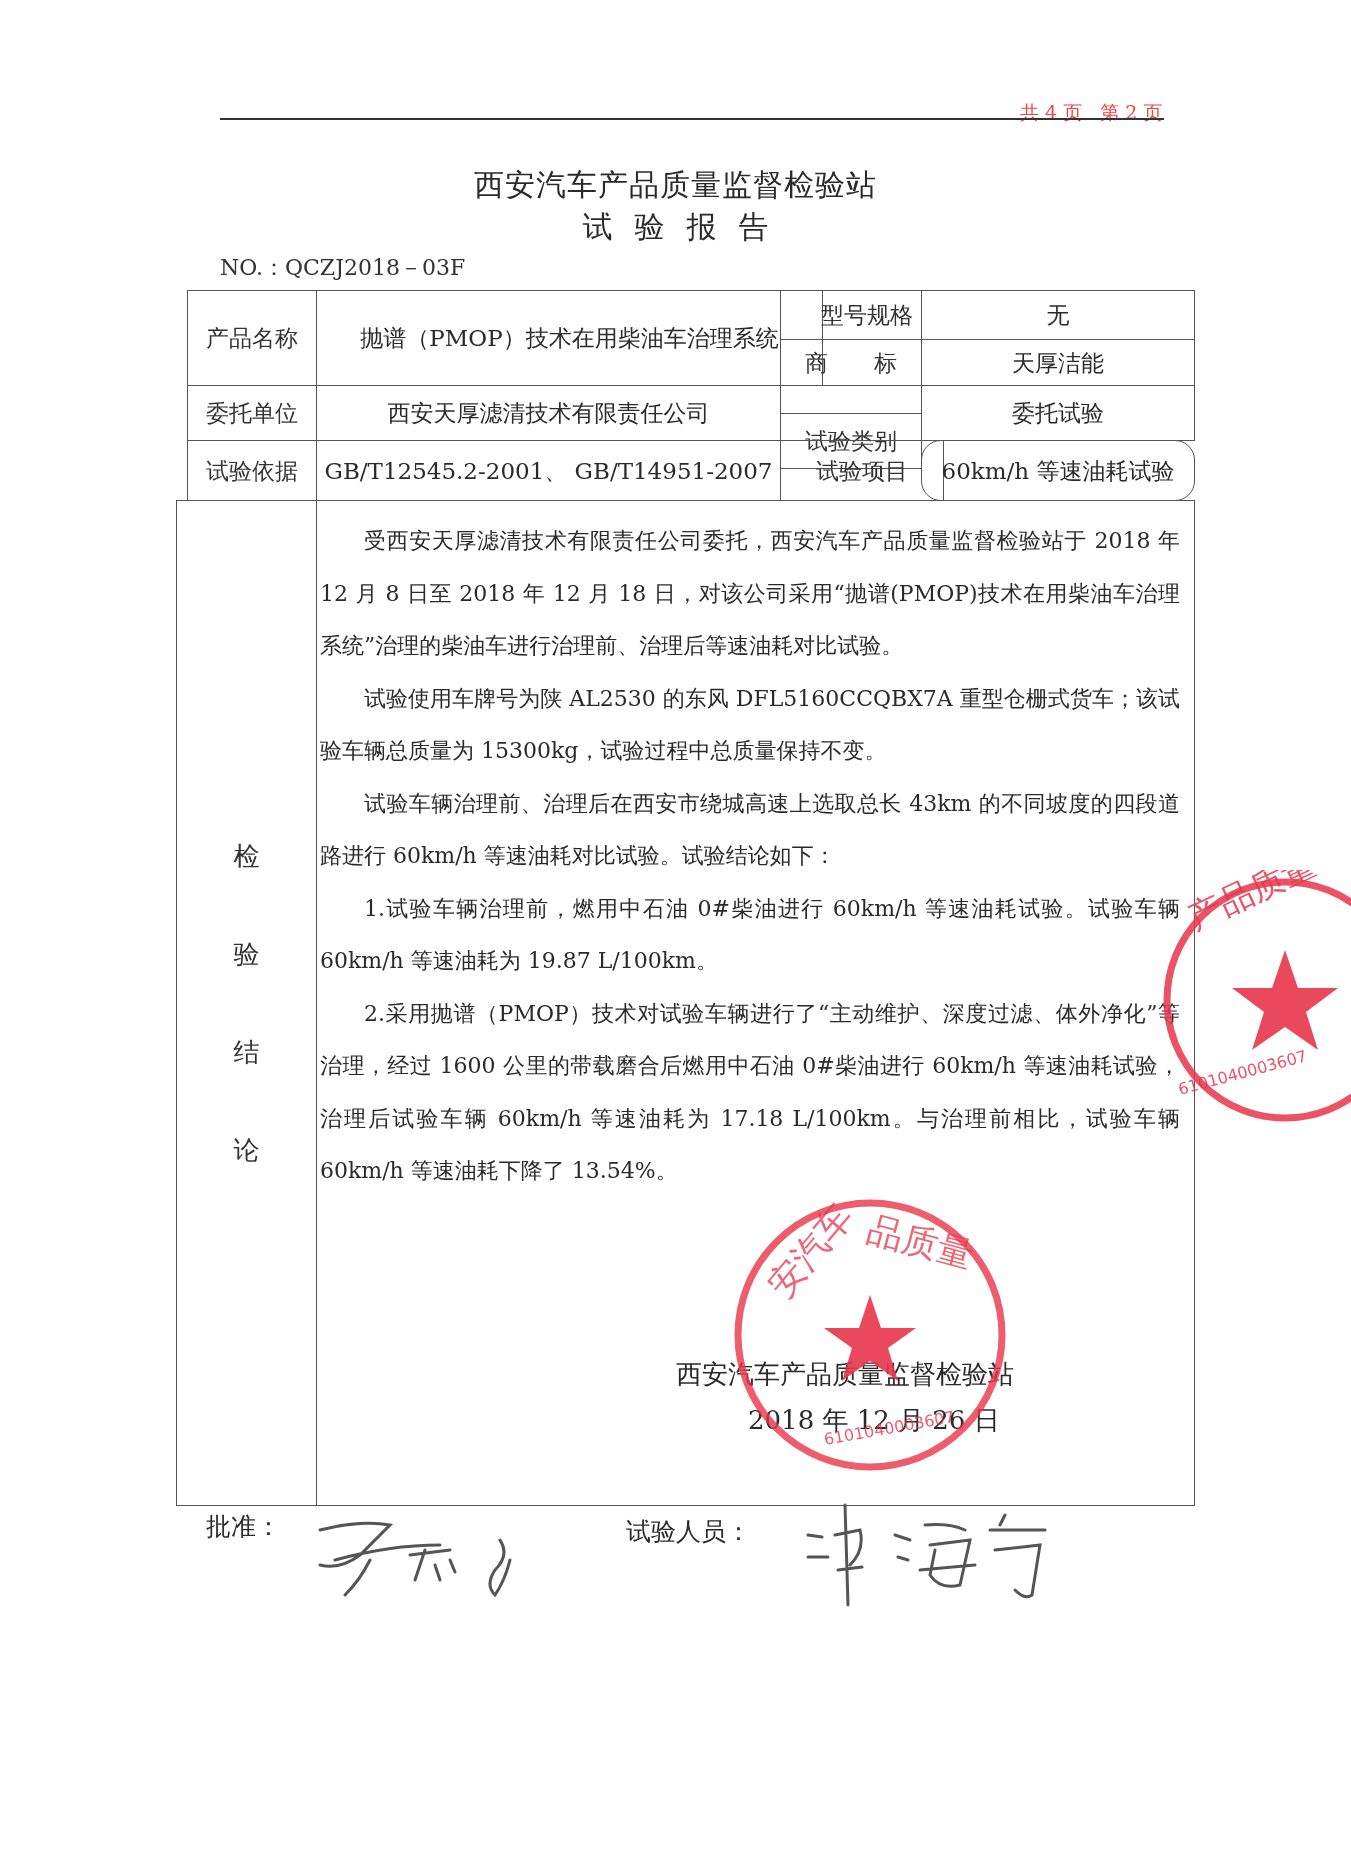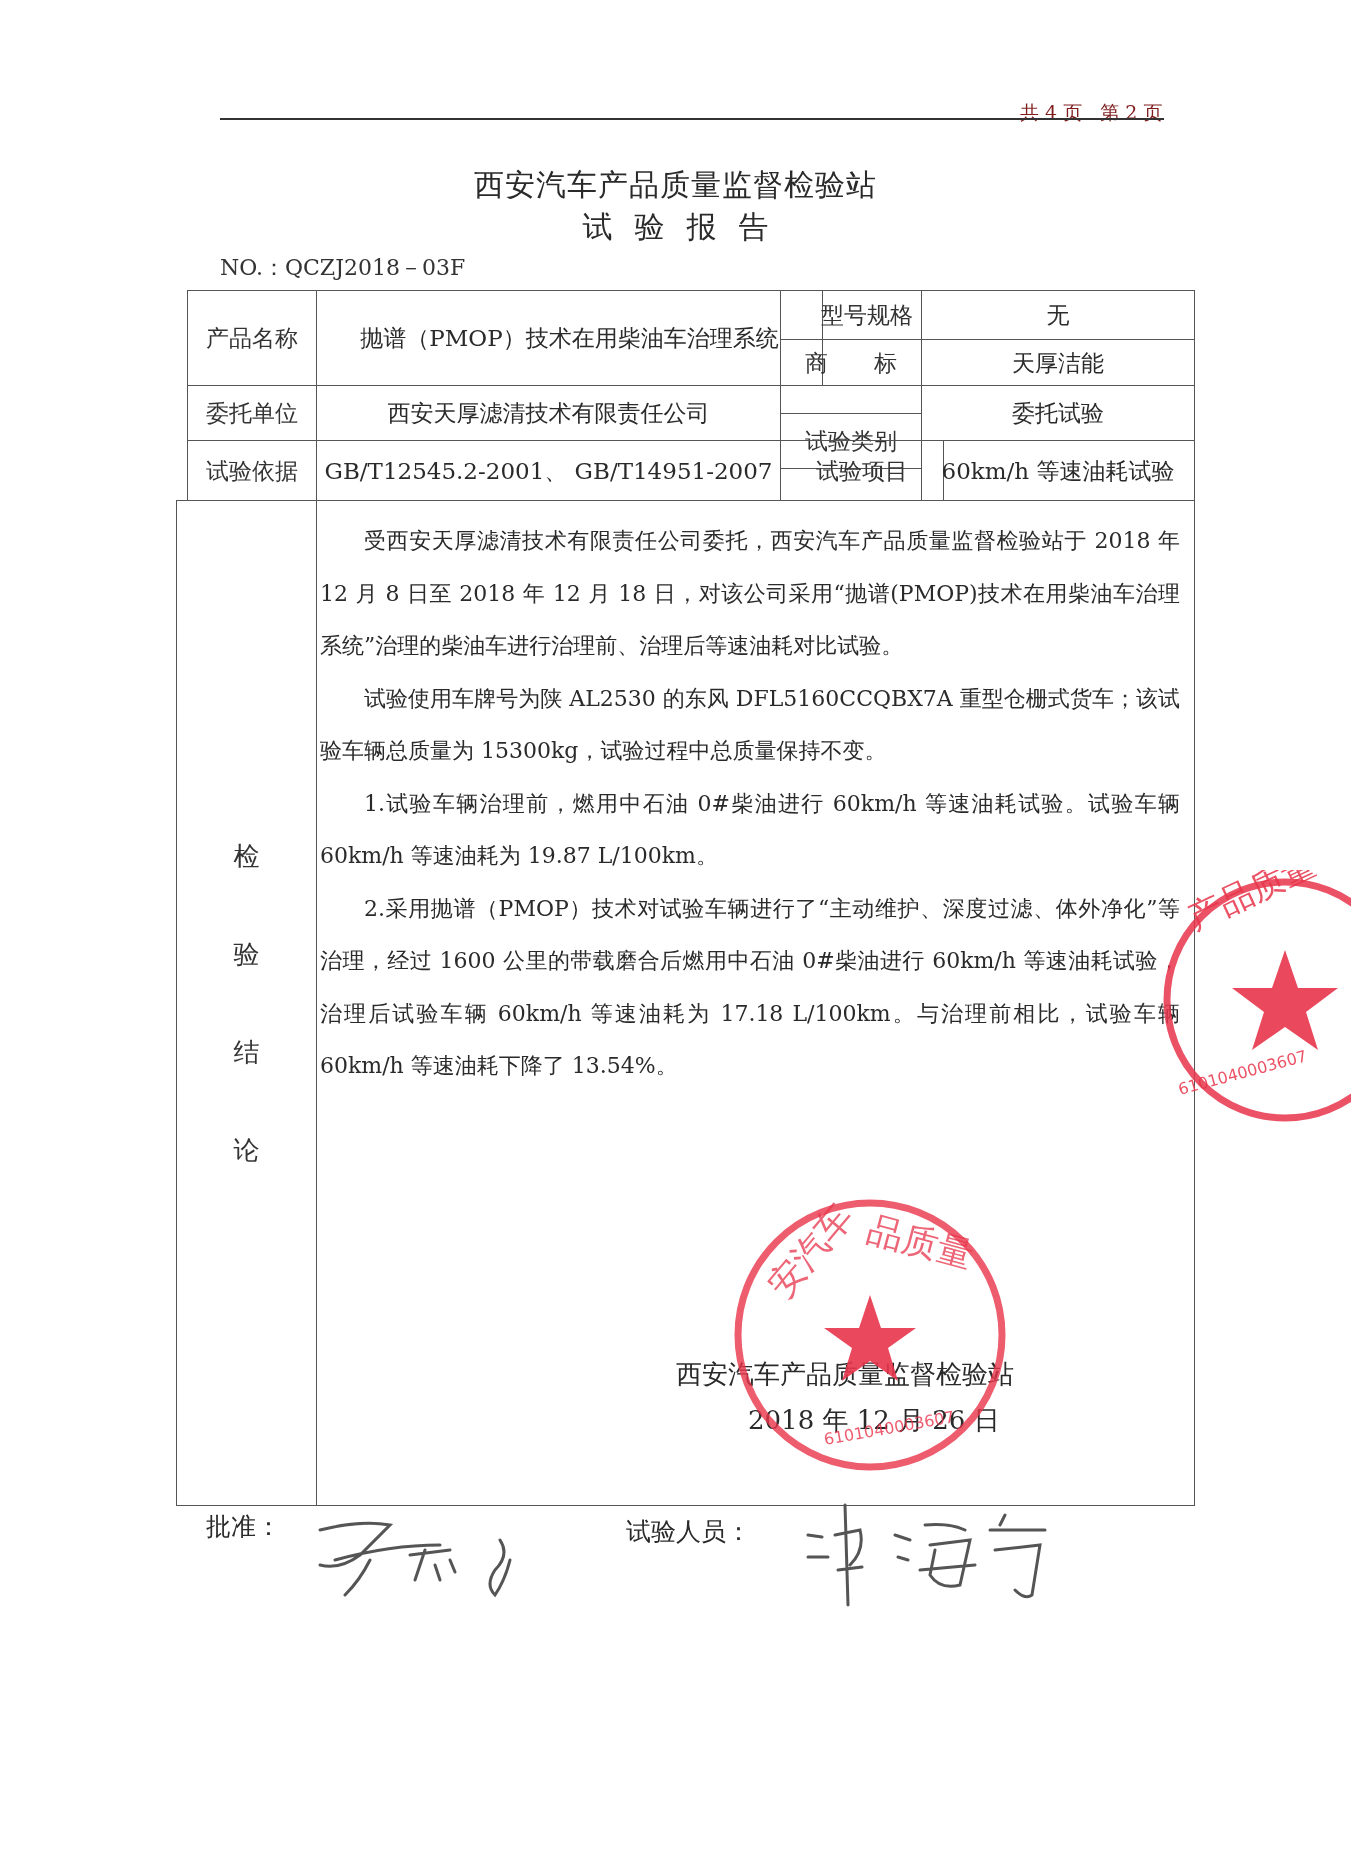--- a/index.html
+++ b/index.html
@@ -1,19 +1,19 @@
 <!DOCTYPE html>
 <html><head>
 <meta charset="utf-8">
 <style>
   html, body { margin:0; padding:0; background:#ffffff; }
   body { width:1351px; height:1864px; position:relative; overflow:hidden;
          font-family:"DejaVu Serif","Liberation Serif",serif; color:#2a2a2a; }
   .abs { position:absolute; }
-  .pageinfo { left:1020px; top:100px; font-size:19px; color:#7f1d1d; white-space:pre; }
+  .pageinfo { left:1020px; top:100px; font-size:19px; color:#ef4444; white-space:pre; }
   .header-rule { left:220px; top:118px; width:944px; height:0; border-top:2px solid #333; }
   .title1 { left:0; width:1351px; top:165px; text-align:center; font-size:30px; letter-spacing:1px; }
   .title2 { left:0; width:1351px; top:207px; text-align:center; font-size:30px; letter-spacing:22px; padding-left:22px; box-sizing:border-box; }
   .report-no { left:220px; top:253px; font-size:22px; color:#333; }
   .cell { position:absolute; border:1.5px solid #555; box-sizing:border-box; display:flex; align-items:center; justify-content:center; text-align:center; font-size:23px; line-height:38px; }
   .lbl { color:#333; }
   .conclusion-label { flex-direction:column; justify-content:center; }
   .conclusion-label span { display:block; margin:30px 0; font-size:26px; }
   .body-text { left:320px; top:515px; width:860px; font-size:22px; line-height:52.5px; text-align:justify; }
   .body-text p { margin:0; text-indent:2em; }
@@ -43,34 +43,35 @@
   <div class="cell" style="left:921px;top:339px;width:274px;height:47px;">天厚洁能</div>
 
   <div class="cell lbl" style="left:187px;top:385px;width:130px;height:56px;">委托单位</div>
   <div class="cell" style="left:316px;top:385px;width:465px;height:56px;">西安天厚滤清技术有限责任公司</div>
   <div class="cell lbl" style="left:780px;top:385px;width:142px;height:56px;margin-top:28px;">试验类别</div>
   <div class="cell" style="left:921px;top:385px;width:274px;height:56px;">委托试验</div>
 
   <div class="cell lbl" style="left:187px;top:440px;width:130px;height:61px;">试验依据</div>
   <div class="cell" style="left:316px;top:440px;width:465px;height:61px;">GB/T12545.2-2001、 GB/T14951-2007</div>
   <div class="cell lbl" style="left:780px;top:440px;width:164px;height:61px;">试验项目</div>
-  <div class="cell" style="left:921px;top:440px;width:274px;height:61px;">60km/h 等速油耗试验</div>
+  <div class="cell" style="left:921px;top:440px;width:274px;height:61px;border-radius:20px;">60km/h 等速油耗试验</div>
 
   <div class="cell lbl conclusion-label" style="left:176px;top:500px;width:141px;height:1006px;">
     <span>检</span>
     <span>验</span>
     <span>结</span>
     <span>论</span>
   </div>
   <div class="cell" style="left:316px;top:500px;width:879px;height:1006px;"></div>
 </div>
 
 <div class="abs body-text">
   <p>受西安天厚滤清技术有限责任公司委托，西安汽车产品质量监督检验站于 2018 年 12 月 8 日至 2018 年 12 月 18 日，对该公司采用“抛谱(PMOP)技术在用柴油车治理系统”治理的柴油车进行治理前、治理后等速油耗对比试验。</p>
   <p>试验使用车牌号为陕 AL2530 的东风 DFL5160CCQBX7A 重型仓栅式货车；该试验车辆总质量为 15300kg，试验过程中总质量保持不变。</p>
+  <p>试验车辆治理前、治理后在西安市绕城高速上选取总长 43km 的不同坡度的四段道路进行 60km/h 等速油耗对比试验。试验结论如下：</p>
   <p>1.试验车辆治理前，燃用中石油 0#柴油进行 60km/h 等速油耗试验。试验车辆 60km/h 等速油耗为 19.87 L/100km。</p>
   <p>2.采用抛谱（PMOP）技术对试验车辆进行了“主动维护、深度过滤、体外净化”等治理，经过 1600 公里的带载磨合后燃用中石油 0#柴油进行 60km/h 等速油耗试验，治理后试验车辆 60km/h 等速油耗为 17.18 L/100km。与治理前相比，试验车辆 60km/h 等速油耗下降了 13.54%。</p>
 </div>
 
 <div class="abs sig-org">西安汽车产品质量监督检验站</div>
 <div class="abs sig-date">2018 年 12 月 26 日</div>
 
 <svg class="stamp" style="left:1155px;top:870px;" width="200" height="260" viewBox="0 0 200 260">
   <circle cx="130" cy="130" r="118" fill="none" stroke="#e8344a" stroke-width="7" opacity="0.85"></circle>
   <polygon points="130,80 143,118 183,118 151,142 163,180 130,157 97,180 109,142 77,118 117,118" fill="#e8344a" opacity="0.9"></polygon>

